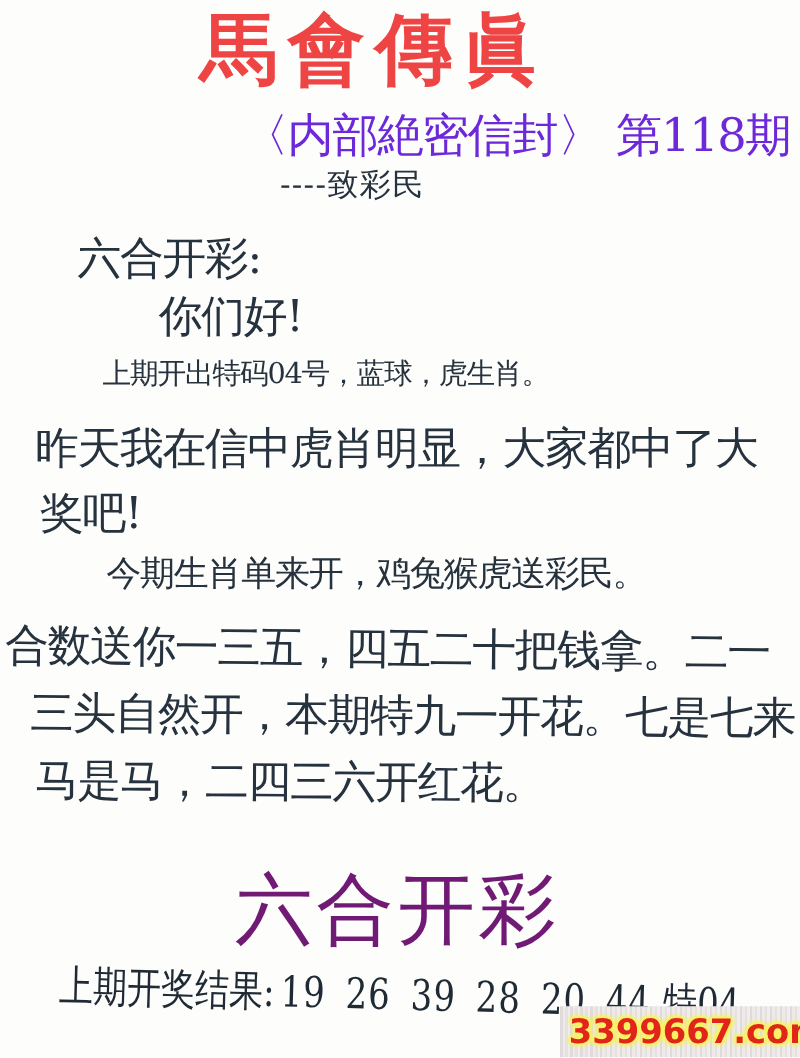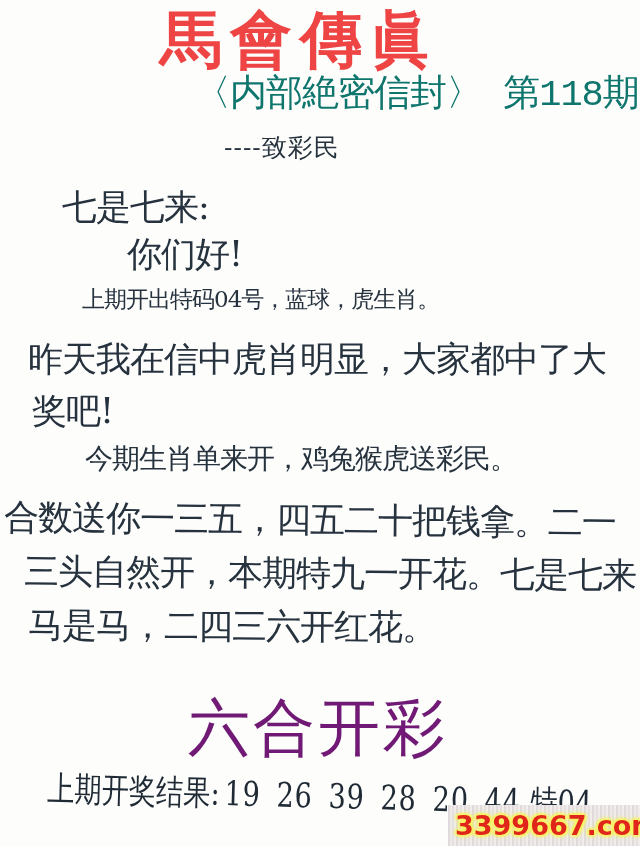--- a/index.html
+++ b/index.html
@@ -9,22 +9,22 @@
     font-family:"DejaVu Serif","Liberation Serif",serif;
     color:#26323e;
   }
   .sheet{position:absolute;inset:0;}
   .title{
     position:absolute;left:160px;top:4px;margin:0;
     font-size:62px;font-weight:600;letter-spacing:8px;line-height:1.15;
     white-space:nowrap;color:#ef4444;
   }
   .subtitle{
-    position:absolute;left:194px;top:68px;
-    font-size:37px;letter-spacing:-1px;white-space:nowrap;color:#0f766e;font-family:Liberation Mono, monospace;
+    position:absolute;left:194px;top:84px;
+    font-size:37px;letter-spacing:-1px;white-space:nowrap;color:#6d28d9;
   }
   .dedication{
     position:absolute;left:224px;top:131px;
     font-size:25px;letter-spacing:1px;white-space:nowrap;
   }
   .bl{position:absolute;font-size:35px;letter-spacing:-1px;white-space:nowrap;line-height:1.2;}
   .l1{left:62px;top:186px;}
   .l2{left:127px;top:233px;}
   .l3{left:82px;top:286px;font-size:23px;}
   .l4{left:28px;top:338px;}
@@ -66,21 +66,21 @@
 
 <div class="sheet">
 
   <h1 class="title">馬會傳眞</h1>
 
   <div class="subtitle">〈内部絶密信封〉 第118期</div>
 
   <div class="dedication">----致彩民</div>
 
   <div>
-    <div class="bl l1">七是七来:</div>
+    <div class="bl l1">六合开彩:</div>
     <div class="bl l2">你们好!</div>
     <div class="bl l3">上期开出特码04号，蓝球，虎生肖。</div>
     <div class="bl l4">昨天我在信中虎肖明显，大家都中了大</div>
     <div class="bl l5">奖吧!</div>
     <div class="bl l6">今期生肖单来开，鸡兔猴虎送彩民。</div>
     <div class="bl l7">合数送你一三五，四五二十把钱拿。二一</div>
     <div class="bl l8">三头自然开，本期特九一开花。七是七来</div>
     <div class="bl l9">马是马，二四三六开红花。</div>
   </div>
 

